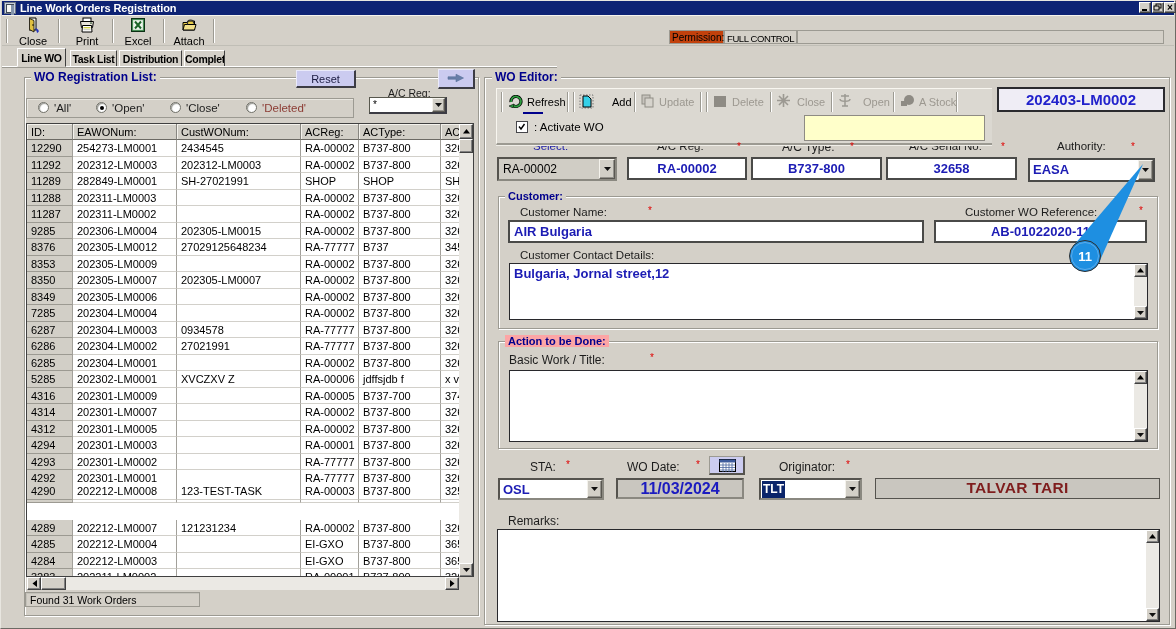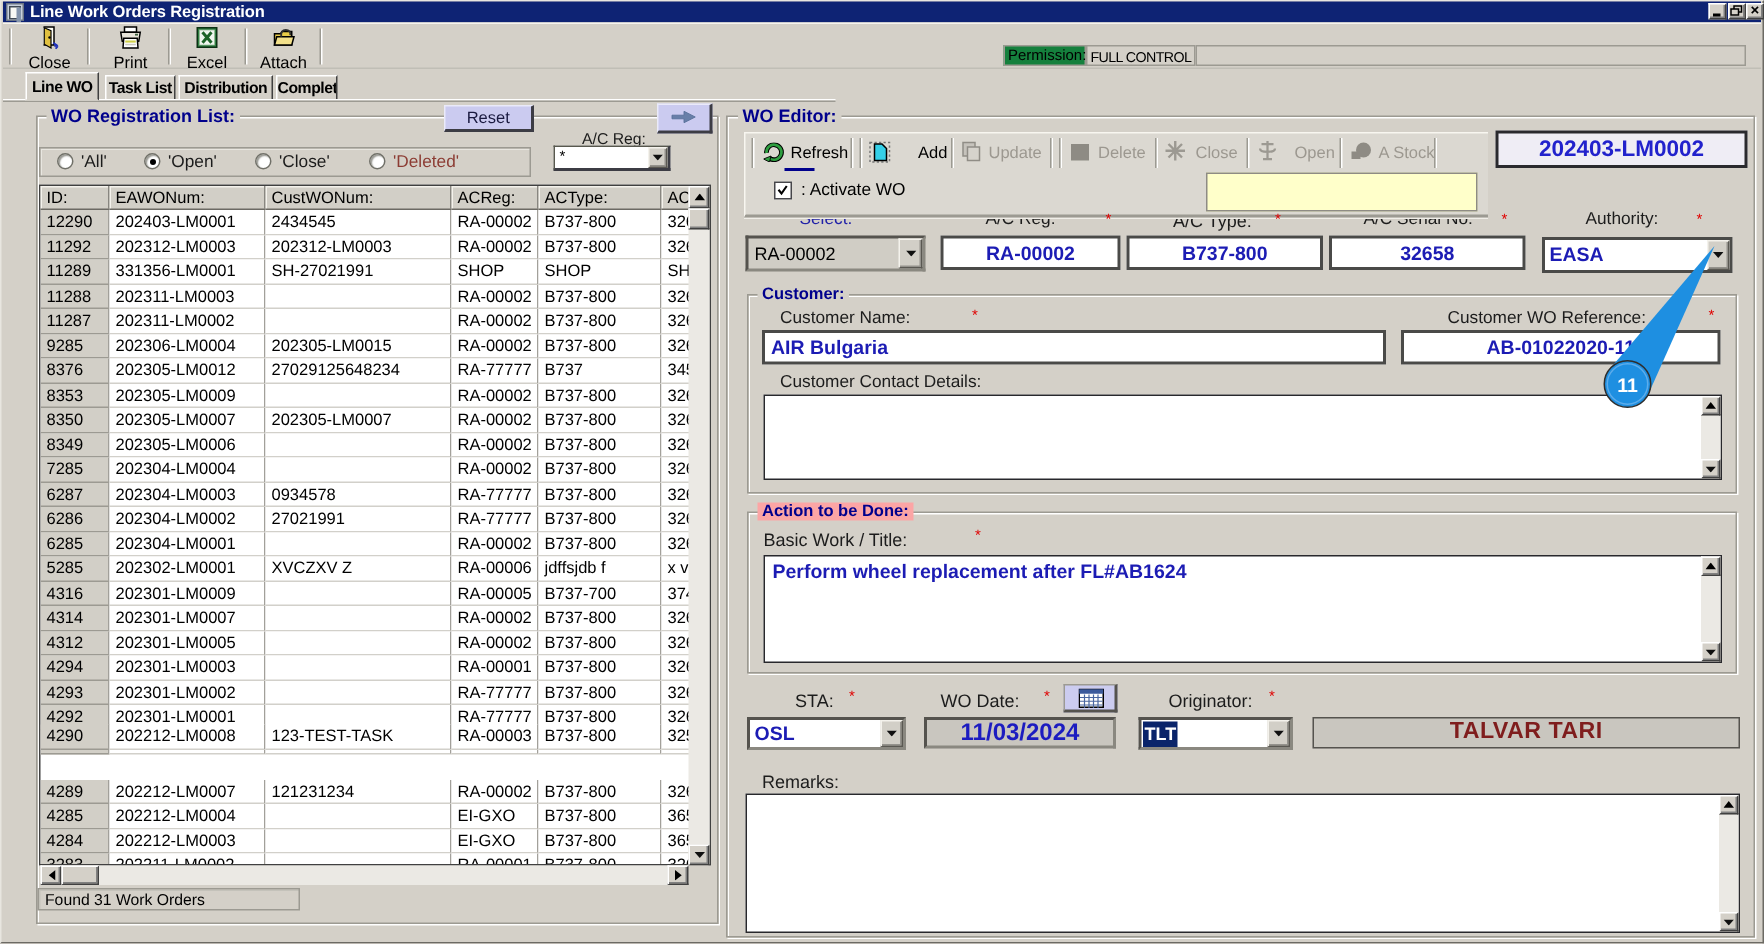--- a/index.html
+++ b/index.html
@@ -85,21 +85,21 @@
 <div>Excel</div></div>
 
 <div class="tbtn" style="left:166px;top:17px;width:46px">
 <svg width="16" height="16" viewBox="0 0 16 16">
       <path d="M2 5.5 L6 5.5 L7 4 L13.5 4 L13.5 13 L2 13 Z" fill="#e8cc48" stroke="#000"></path>
       <path d="M2 13 L3.5 7.5 L15 7.5 L13.5 13 Z" fill="#f2e08a" stroke="#000"></path>
       <path d="M6.5 7.5 q-0.5 -4.5 3 -4.5 q3.5 0 3 3.5" fill="none" stroke="#303030" stroke-width="1.2"></path>
     </svg>
 <div>Attach</div></div>
 
-<div class="ab" style="left:669px;top:30px;width:55px;height:14px;border:1px solid #9c9a92;font-size:10px;color:#000;padding:1px 0 0 2px;background:#15803d;white-space:nowrap">Permission:</div>
+<div class="ab" style="left:669px;top:30px;width:55px;height:14px;border:1px solid #9c9a92;font-size:10px;color:#000;padding:1px 0 0 2px;background:#c2410c;white-space:nowrap">Permission:</div>
 <div class="ab" style="left:724px;top:30px;width:73px;height:14px;border:1px solid #9c9a92;font-size:9.5px;letter-spacing:-0.4px;color:#000;padding:1.5px 0 0 2px;background:#d4d0c8;white-space:nowrap">FULL CONTROL</div>
 <div class="ab" style="left:797px;top:30px;width:367px;height:14px;border:1px solid #9c9a92;background:#d4d0c8"></div>
 
 <div class="tab" style="left:17px;top:48px;width:49px;height:19px;padding-top:3px;z-index:3;border-bottom:1px solid #d4d0c8">Line WO</div>
 <div class="tab" style="left:70px;top:50px;width:47px;height:16px;padding-top:2px">Task List</div>
 <div class="tab" style="left:119px;top:50px;width:63px;height:16px;padding-top:2px">Distribution</div>
 <div class="tab" style="left:184px;top:50px;width:41px;height:16px;padding-top:2px">Completion</div>
 <div class="ab" style="left:2px;top:66px;width:555px;height:2px;border-top:1px solid #ffffff;border-bottom:1px solid #9c9a92;z-index:2"></div>
 
 <div class="ab gb" style="left:24px;top:77px;width:455px;height:539px"></div>
@@ -136,37 +136,37 @@
 <div class="hc" style="left:0;width:46px">ID:</div>
 <div class="hc" style="left:46px;width:104px">EAWONum:</div>
 <div class="hc" style="left:150px;width:124px">CustWONum:</div>
 <div class="hc" style="left:274px;width:58px">ACReg:</div>
 <div class="hc" style="left:332px;width:82px">ACType:</div>
 <div class="hc" style="left:414px;width:19px;border-right:none">AC</div>
 </div>
 <div class="ab" style="left:27px;top:140px;width:433px;height:436px;overflow:hidden">
 <div class="row" style="top:0.0px">
       <div class="c c0">12290</div>
-      <div class="c c1">202403-LM0001</div>
+      <div class="c c1">254273-LM0001</div>
       <div class="c c2">2434545</div>
       <div class="c c3">RA-00002</div>
       <div class="c c4">B737-800</div>
       <div class="c c5">32658</div>
     </div>
 <div class="row" style="top:16.5px">
       <div class="c c0">11292</div>
       <div class="c c1">202312-LM0003</div>
       <div class="c c2">202312-LM0003</div>
       <div class="c c3">RA-00002</div>
       <div class="c c4">B737-800</div>
       <div class="c c5">32658</div>
     </div>
 <div class="row" style="top:33.0px">
       <div class="c c0">11289</div>
-      <div class="c c1">331356-LM0001</div>
+      <div class="c c1">282849-LM0001</div>
       <div class="c c2">SH-27021991</div>
       <div class="c c3">SHOP</div>
       <div class="c c4">SHOP</div>
       <div class="c c5">SHOP</div>
     </div>
 <div class="row" style="top:49.5px">
       <div class="c c0">11288</div>
       <div class="c c1">202311-LM0003</div>
       <div class="c c2"></div>
       <div class="c c3">RA-00002</div>
@@ -476,39 +476,39 @@
 <div class="ab gb" style="left:498px;top:196px;width:660px;height:133px"></div>
 <div class="ab navy" style="left:505px;top:190px;font-size:11px;background:#d4d0c8;padding:0 3px">Customer:</div>
 <div class="ab lbl" style="left:520px;top:206px;font-size:11.5px">Customer Name:</div>
 <div class="ab red" style="left:648px;top:205px;font-size:10px">*</div>
 <div class="ab lbl" style="left:965px;top:206px;font-size:11.5px">Customer WO Reference:</div>
 <div class="ab red" style="left:1139px;top:205px;font-size:10px">*</div>
 <div class="ab fld" style="left:508px;top:220px;width:416px;height:23px"><span class="val" style="font-size:13px;line-height:19px;padding-left:4px">AIR Bulgaria</span></div>
 <div class="ab fld" style="left:934px;top:220px;width:213px;height:23px;text-align:center"><span class="val" style="font-size:13px;line-height:19px">AB-01022020-11</span></div>
 <div class="ab lbl" style="left:520px;top:249px;font-size:11.5px">Customer Contact Details:</div>
 <div class="ab" style="left:509px;top:263px;width:639px;height:57px;background:#fff;border:1px solid #28282c">
+  <div class="val" style="font-size:13px;padding:2px 0 0 4px">Bulgaria, Jornal street,12</div>
   <div class="ab" style="right:0;top:0;width:13px;height:100%;background:#ebe9e4"></div>
   <div class="ab sb" style="right:0;top:0;width:13px;height:13px">
       <svg width="7" height="5">
         <path d="M3.5 0 L7 4.5 H0 z" fill="#000"></path>
       </svg>
     </div>
   <div class="ab sb" style="right:0;bottom:0;width:13px;height:13px">
       <svg width="7" height="4">
         <path d="M0 0 h7 l-3.5 4 z" fill="#101010"></path>
       </svg>
     </div>
 </div>
 
 <div class="ab gb" style="left:498px;top:341px;width:660px;height:108px"></div>
 <div class="ab navy" style="left:505px;top:335px;font-size:11px;background:#fca5a5;padding:0 3px">Action to be Done:</div>
 <div class="ab lbl" style="left:509px;top:353px;font-size:12px">Basic Work / Title:</div>
 <div class="ab red" style="left:650px;top:352px;font-size:10px">*</div>
 <div class="ab" style="left:509px;top:370px;width:639px;height:72px;background:#fff;border:1px solid #28282c">
-  <div class="val" style="font-size:13px;padding:2px 0 0 5px">Perform wheel replacement after FL#AB1624</div>
   <div class="ab" style="right:0;top:0;width:13px;height:100%;background:#ebe9e4"></div>
   <div class="ab sb" style="right:0;top:0;width:13px;height:13px">
       <svg width="7" height="5">
         <path d="M3.5 0 L7 4.5 H0 z" fill="#000"></path>
       </svg>
     </div>
   <div class="ab sb" style="right:0;bottom:0;width:13px;height:13px">
       <svg width="7" height="4">
         <path d="M0 0 h7 l-3.5 4 z" fill="#101010"></path>
       </svg>

